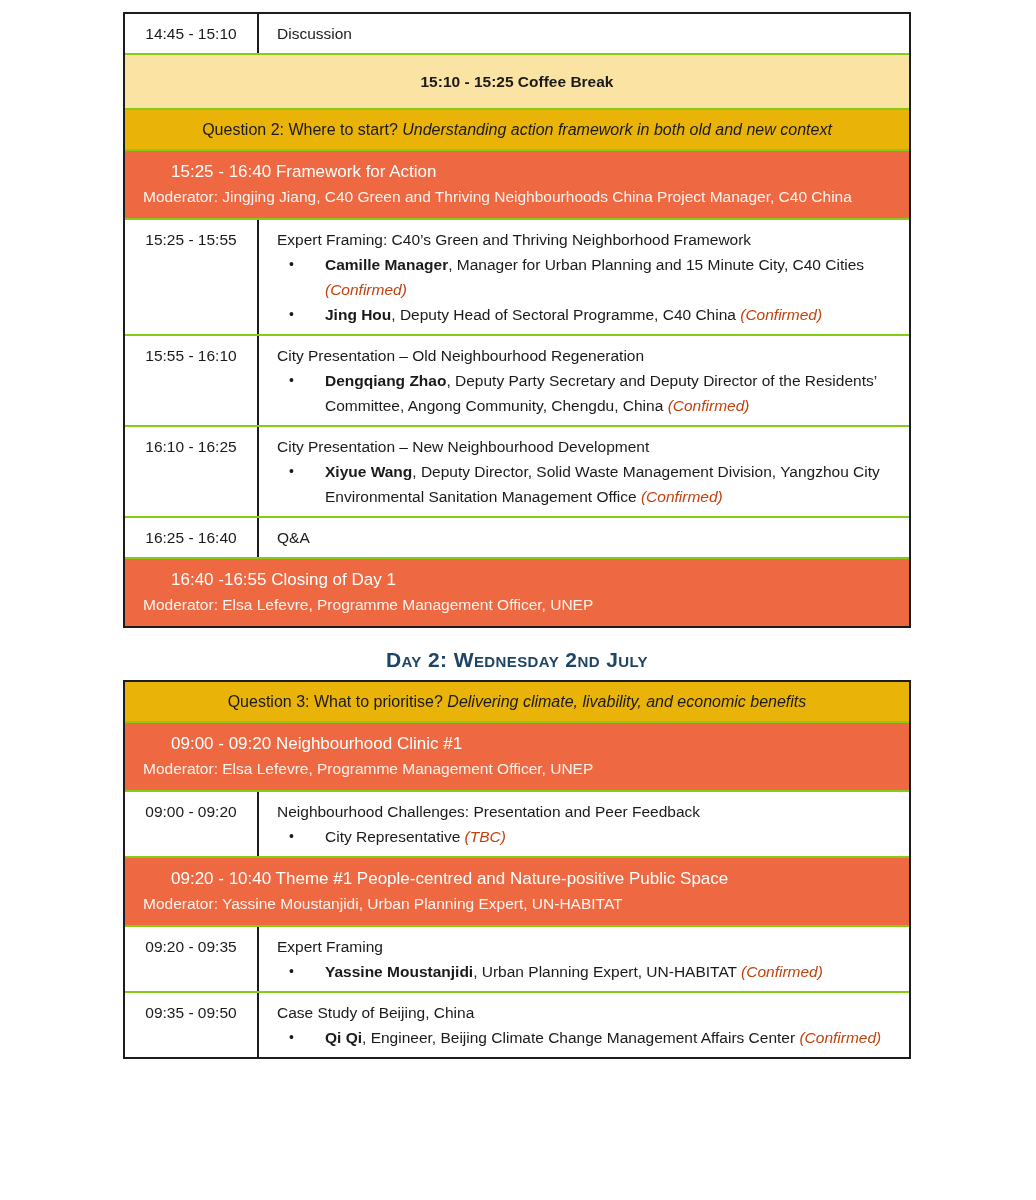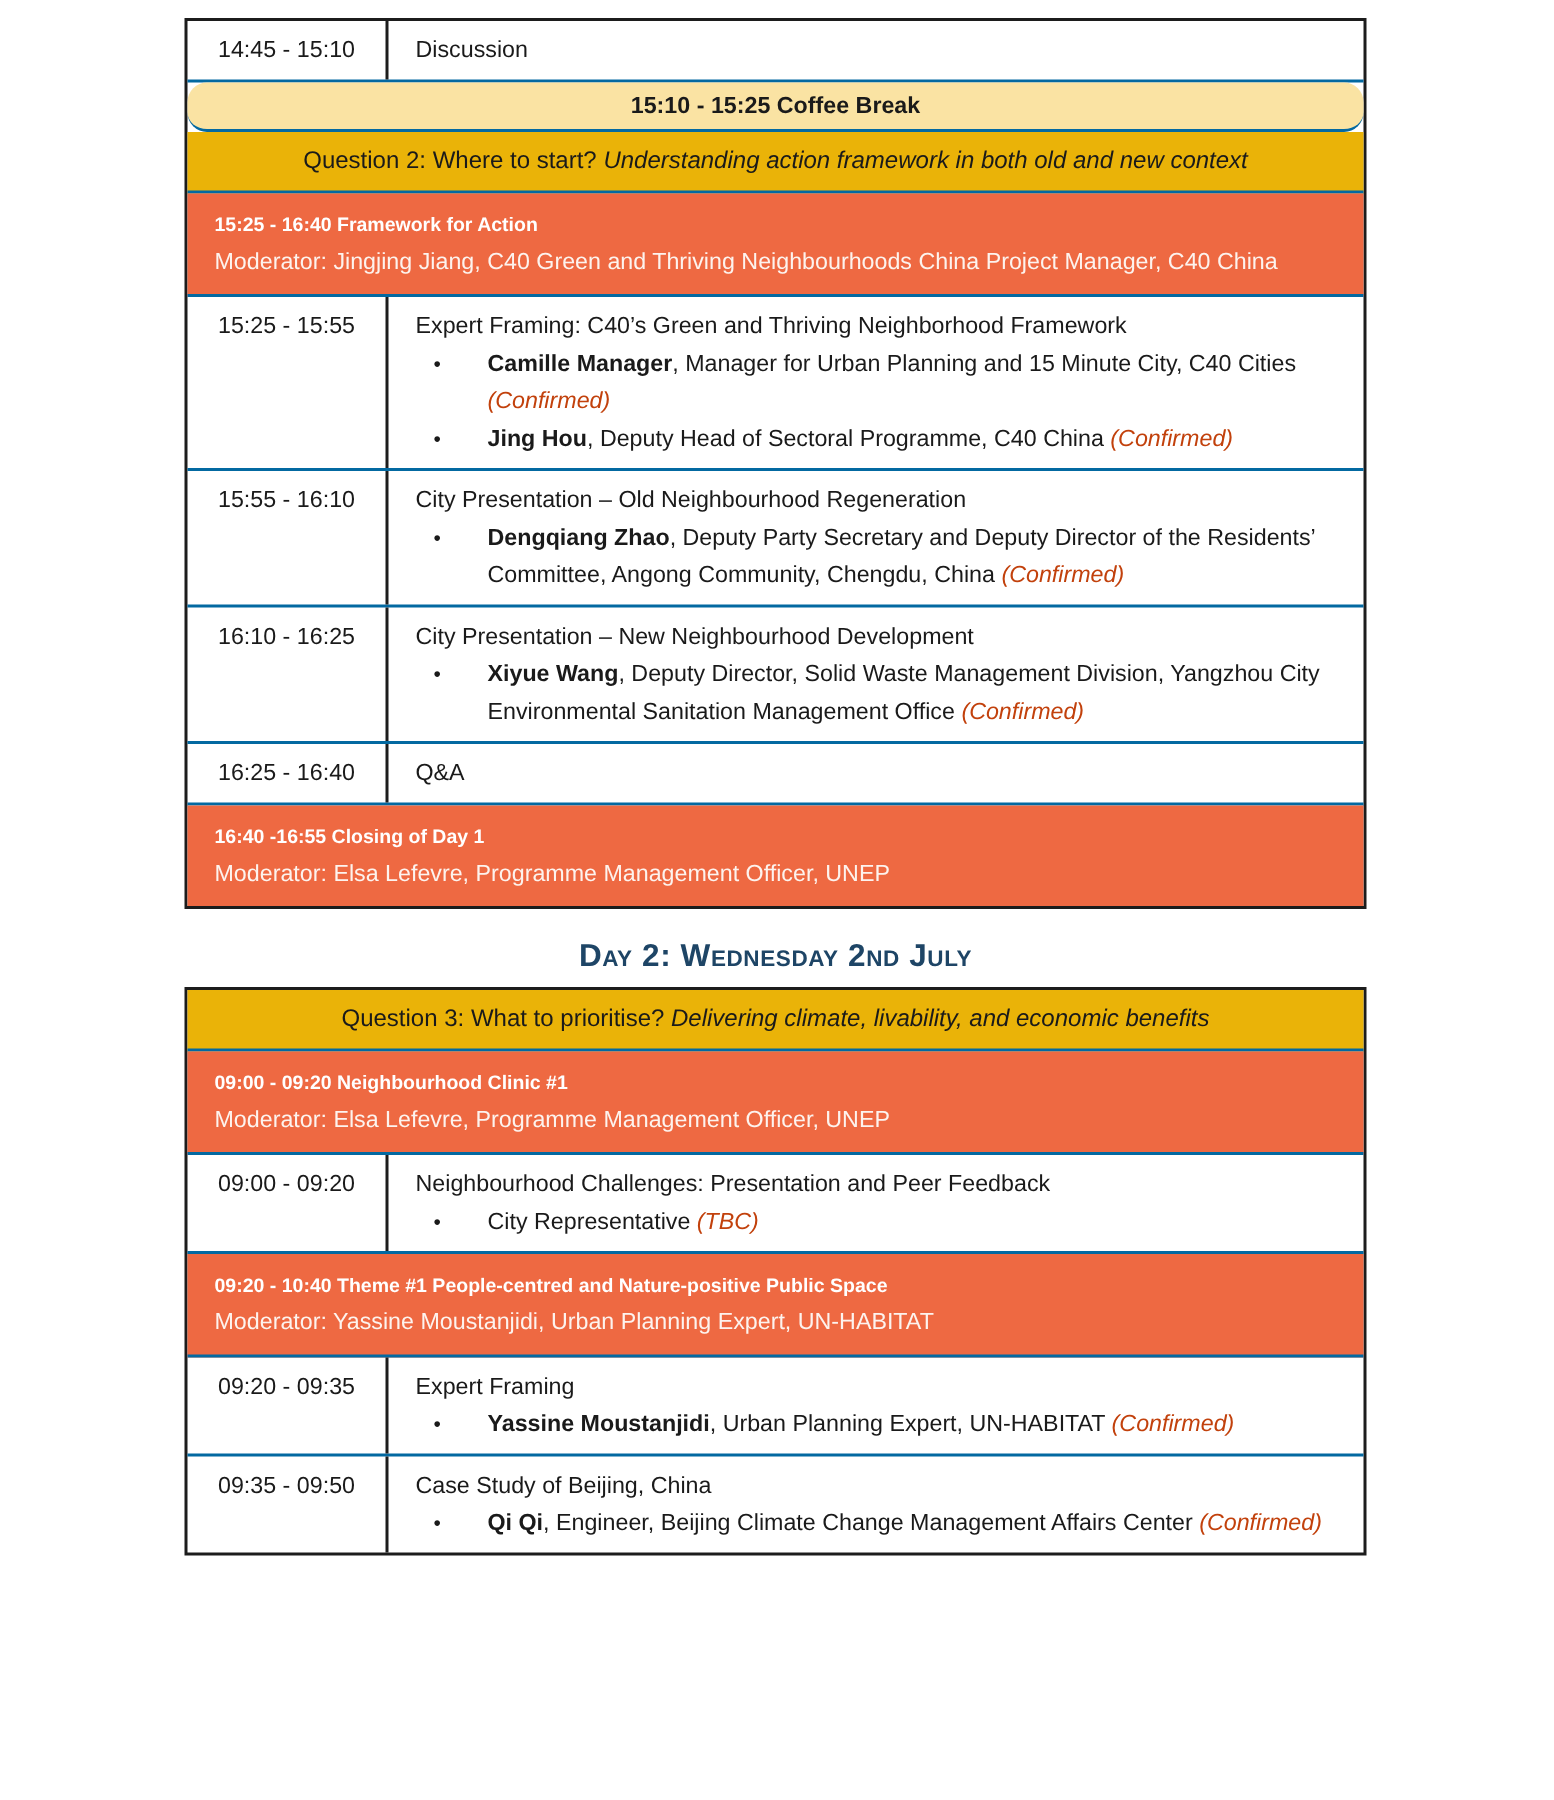--- a/index.html
+++ b/index.html
@@ -21,21 +21,21 @@
     padding: 12px 0 0 123px;
   }
   .agenda-table {
     width: 788px;
     box-sizing: border-box;
     border: 2px solid #1c1c1c;
     background: #ffffff;
   }
   .row {
     display: flex;
-    border-bottom: 2px solid #0369a1;
+    border-bottom: 2px solid #84cc16;
     box-sizing: border-box;
   }
   .row:last-child { border-bottom: none; }
 
   .time-cell {
     flex: 0 0 134px;
     box-sizing: border-box;
     border-right: 2px solid #1c1c1c;
     padding: 7px 4px;
     text-align: center;
@@ -71,22 +71,21 @@
   .bold { font-weight: bold; }
   .status {
     font-style: italic;
     color: #c2410c;
   }
 
   
   .break-row {
     background: #fae3a3;
     justify-content: center;
-    padding: 3px 10px;
-    border-radius: 13px;
+    padding: 14px 10px;
   }
   .break-text {
     font-weight: bold;
     font-size: 15.5px;
     line-height: 25px;
     text-align: center;
   }
   .question-row {
     background: #eab308;
     justify-content: center;
@@ -99,23 +98,24 @@
   }
   .question-text .italic { font-style: italic; }
 
   .header-row {
     background: #ee6942;
     color: #ffffff;
     flex-direction: column;
     padding: 8px 20px 9px 18px;
   }
   .header-title {
-    font-weight: bold;
-    font-size: 13px;
-    line-height: 25px;
+    font-weight: normal;
+    font-size: 17px;
+    line-height: 25px;
+    margin-left: 28px;
   }
   .header-moderator {
     font-size: 15.5px;
     line-height: 25px;
     color: #fdf3ee;
   }
 
   .day-heading {
     width: 788px;
     text-align: center;

